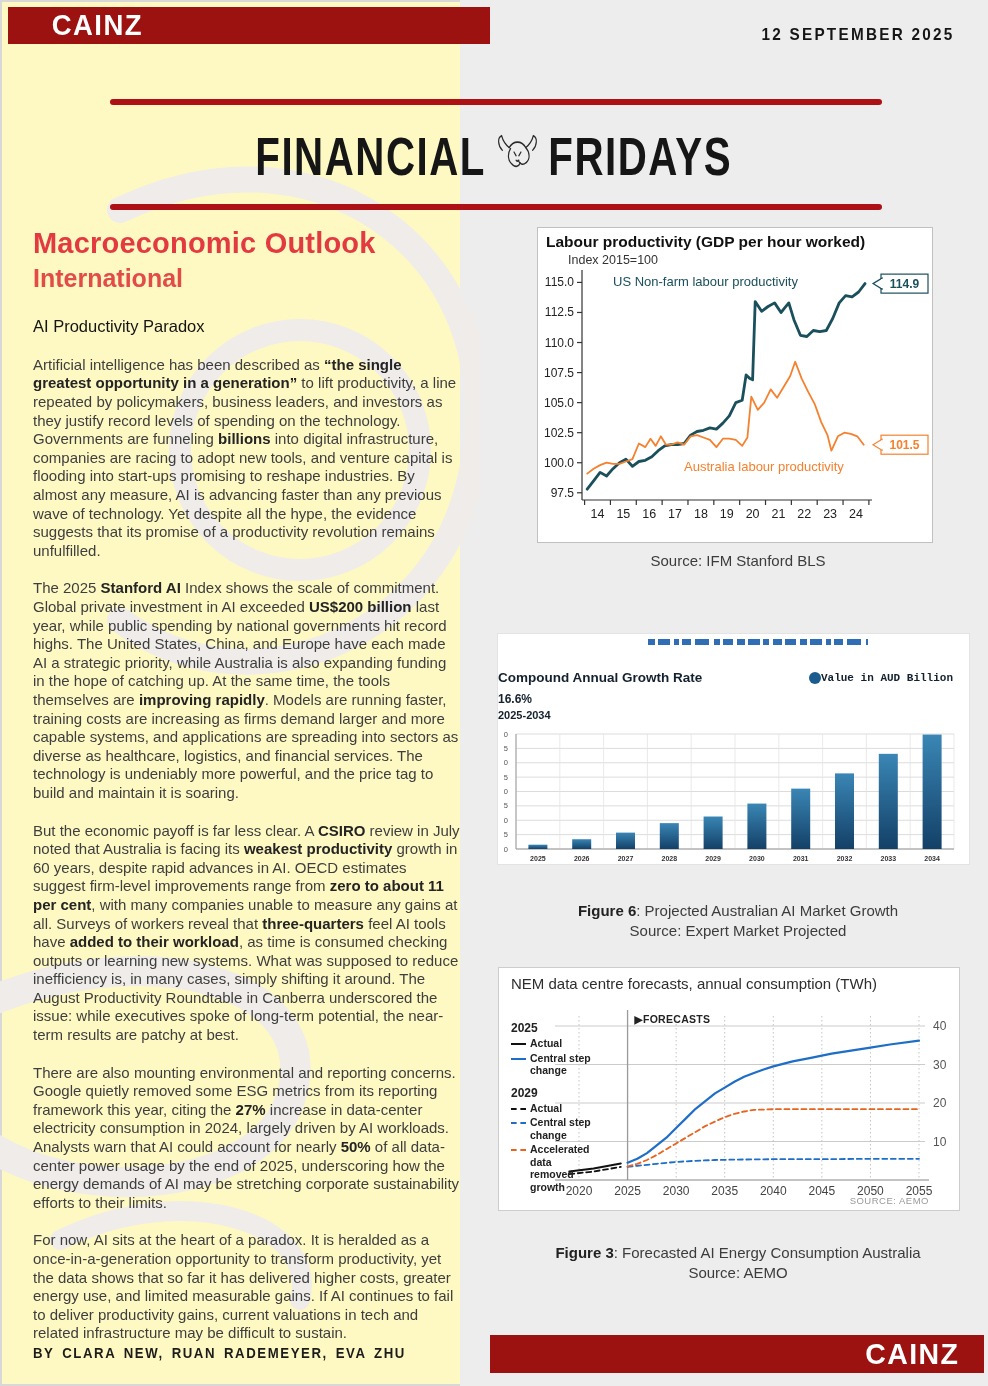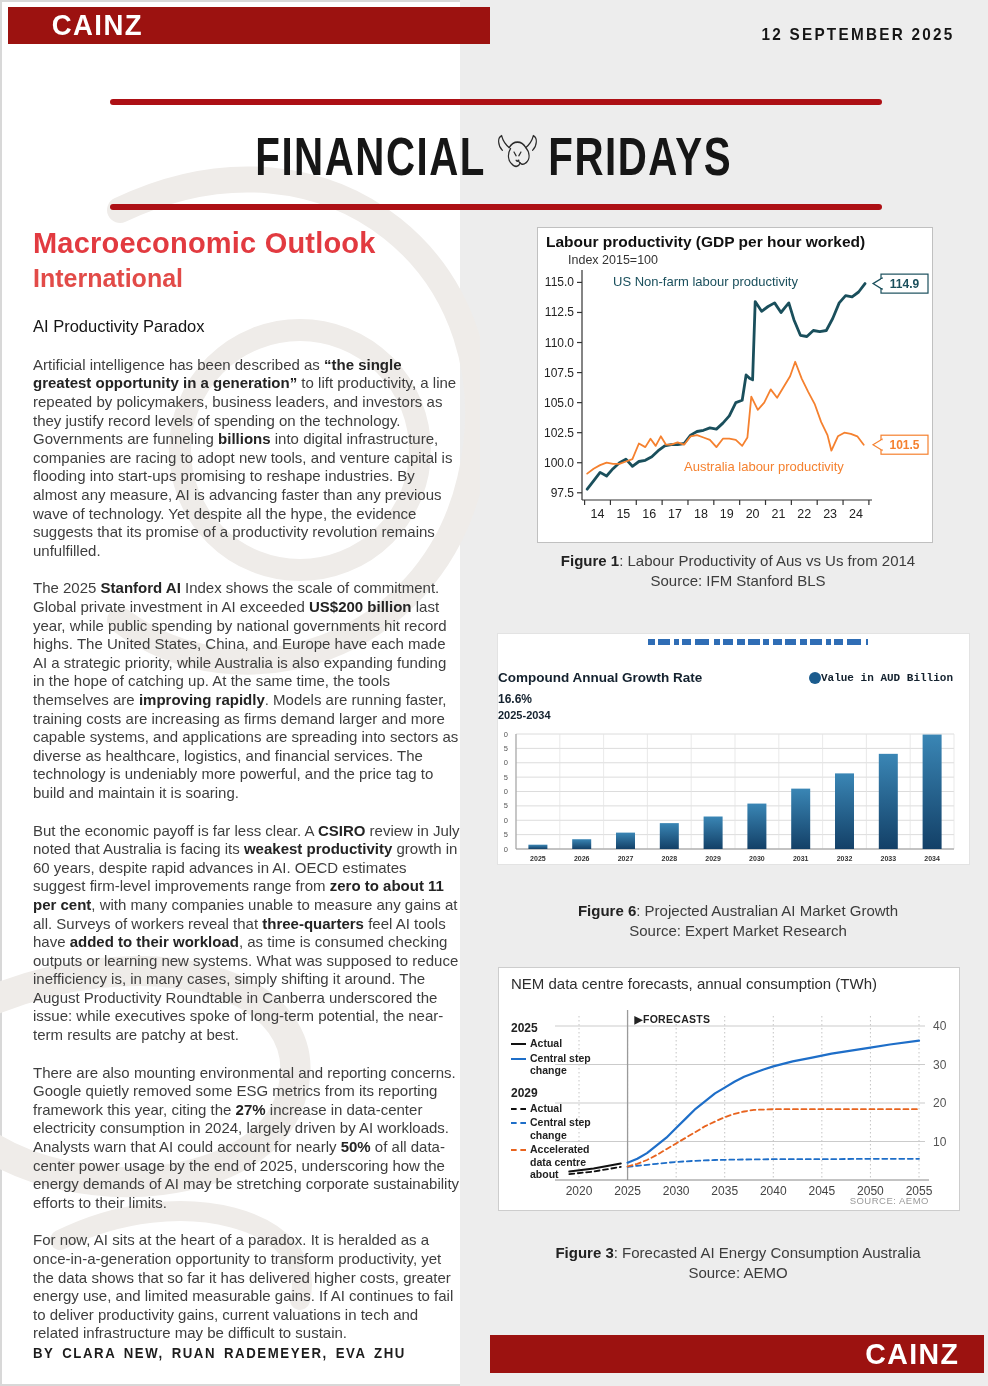--- a/index.html
+++ b/index.html
@@ -1,16 +1,16 @@
 <!DOCTYPE html>
 <html><head>
 <meta charset="utf-8">
 <style>
   html,body{margin:0;padding:0;background:#e8e8e8;}
-  .page{position:relative;width:988px;height:1386px;background:#ffffff;overflow:hidden;
+  .page{position:relative;width:988px;height:1386px;background:#fef9c3;overflow:hidden;
         font-family:"Liberation Sans",sans-serif;box-shadow:inset 0 0 0 2px #d8d8d8;}
   .gray-panel{position:absolute;left:460px;top:0;width:528px;height:1386px;background:#ededed;}
   .red-banner{position:absolute;left:8px;top:7px;width:482px;height:37px;background:#9c1210;}
   .red-banner .brand{display:inline-block;color:#fff;font-weight:800;font-size:29px;line-height:37px;
         padding-left:46px;letter-spacing:1.5px;transform:scaleX(.95);transform-origin:left center;}
   .date{position:absolute;top:25px;right:34px;font-size:17px;font-weight:700;color:#161616;
         letter-spacing:2.5px;transform:scaleX(.9);transform-origin:right center;white-space:nowrap;}
   .rule{position:absolute;left:110px;width:772px;height:6px;background:#ad1015;border-radius:3px;}
   .rule.top{top:99px}.rule.bottom{top:204px}
   .masthead{position:absolute;left:0;top:118px;width:988px;height:76px;display:flex;
@@ -162,21 +162,20 @@
         <text x="366.5" y="59.817021276595725" font-size="12" font-weight="600" fill="#1a4f5c" text-anchor="middle">114.9</text>
         <path d="M49.2 245.6 L55.6 240.7 L62.1 237.1 L68.6 234.7 L75.0 235.9 L81.5 235.9 L87.9 233.5 L94.4 231.1 L100.9 215.5 L107.3 219.1 L112.5 210.7 L117.7 217.9 L122.8 208.3 L128.0 216.7 L133.2 216.7 L139.6 214.3 L146.1 216.7 L152.6 208.3 L159.0 207.1 L165.5 209.5 L171.9 211.9 L178.4 219.1 L184.9 210.7 L191.3 210.7 L197.8 211.9 L204.2 217.9 L209.4 209.5 L213.3 168.6 L219.8 181.8 L226.2 174.6 L232.7 161.4 L239.1 169.8 L245.6 159.0 L252.1 148.2 L257.2 133.8 L263.7 150.6 L270.2 163.8 L276.6 175.8 L283.1 193.9 L289.5 207.1 L293.4 222.7 L299.9 208.3 L306.3 204.7 L312.8 205.9 L319.3 208.3 L325.7 216.7" fill="none" stroke="#f5812f" stroke-width="1.8" stroke-linejoin="round" stroke-linecap="round"></path>
         <text x="146.0944741532977" y="242.54787234042567" font-size="13" fill="#f5812f">Australia labour productivity</text>
         <rect x="343" y="207.20212765957453" width="47" height="19" fill="#fff" stroke="#f5812f" stroke-width="1.2"></rect>
         <polygon points="335,216.70212765957453 344,211.20212765957453 344,222.20212765957453" fill="#fff" stroke="#f5812f" stroke-width="1.2"></polygon>
         <line x1="344" y1="212.20212765957453" x2="344" y2="221.20212765957453" stroke="#fff" stroke-width="2"></line>
         <text x="366.5" y="220.90212765957452" font-size="12" font-weight="600" fill="#f5812f" text-anchor="middle">101.5</text>
       </svg>
   </div>
   <div class="caption cap1">
-    <div><b>Figure 1</b><span>: Labour Productivity of Aus vs Us from 2014</span></div>
     <div>Source: IFM Stanford BLS</div>
   </div>
 
   <div class="fig-card fig2">
     <div class="fig2-crop">
       <svg width="220" height="8">
           <line x1="0" y1="4" x2="220" y2="4" stroke="#2f6db5" stroke-width="6" stroke-dasharray="7 3 12 4 5 3 9 4 14 5 6 3 10 4 8 3 12 3 6 4 9 3 11 4"></line>
         </svg>
     </div>
     <div class="fig2-head">
@@ -245,21 +244,21 @@
         <rect x="331" y="44.3875" width="19" height="75.6125" fill="url(#barGrad)"></rect>
         <text x="340.5" y="132" font-size="7" font-weight="bold" fill="#333" text-anchor="middle">2032</text>
         <rect x="374.79999999999995" y="24.83749999999999" width="19" height="95.16250000000001" fill="url(#barGrad)"></rect>
         <text x="384.29999999999995" y="132" font-size="7" font-weight="bold" fill="#333" text-anchor="middle">2033</text>
         <rect x="418.59999999999997" y="5.575000000000017" width="19" height="114.42499999999998" fill="url(#barGrad)"></rect>
         <text x="428.09999999999997" y="132" font-size="7" font-weight="bold" fill="#333" text-anchor="middle">2034</text>
       </svg>
   </div>
   <div class="caption cap2">
     <div><b>Figure 6</b><span>: Projected Australian AI Market Growth</span></div>
-    <div>Source: Expert Market Research</div>
+    <div>Source: Expert Market Projected</div>
   </div>
 
   <div class="fig-card fig3">
     <svg id="fig3-svg" width="458" height="240" viewBox="0 0 458 240">
         <text x="12" y="21" font-size="15" font-weight="500" fill="#2e2e2e">NEM data centre forecasts, annual consumption (TWh)</text>
         <line x1="56" y1="173.5" x2="426" y2="173.5" stroke="#cbcbcb" stroke-width="1"></line>
         <text x="434" y="177.5" font-size="12" fill="#555">10</text>
         <line x1="56" y1="135" x2="426" y2="135" stroke="#cbcbcb" stroke-width="1"></line>
         <text x="434" y="139" font-size="12" fill="#555">20</text>
         <line x1="56" y1="96.5" x2="426" y2="96.5" stroke="#cbcbcb" stroke-width="1"></line>
@@ -306,21 +305,21 @@
         <div class="f3-item">
           <span class="f3-swatch" style="border-top: 2.5px dashed rgb(17, 17, 17);"></span>
           <span class="f3-label">Actual</span>
         </div>
         <div class="f3-item">
           <span class="f3-swatch" style="border-top: 2.5px dashed rgb(30, 110, 200);"></span>
           <span class="f3-label">Central step change</span>
         </div>
         <div class="f3-item">
           <span class="f3-swatch" style="border-top: 2.5px dashed rgb(232, 99, 30);"></span>
-          <span class="f3-label">Accelerated data centre about</span>
+          <span class="f3-label">Accelerated data removed growth</span>
         </div>
       </div>
   </div>
   <div class="caption cap3">
     <div><b>Figure 3</b><span>: Forecasted AI Energy Consumption Australia</span></div>
     <div>Source: AEMO</div>
   </div>
 
   <div class="footer-bar">
     <span class="brand">CAINZ</span>

